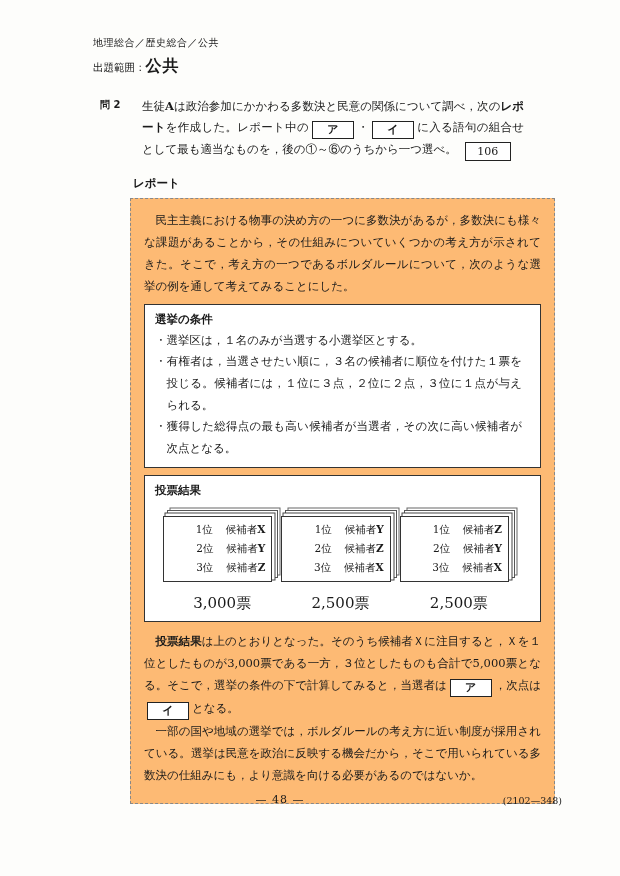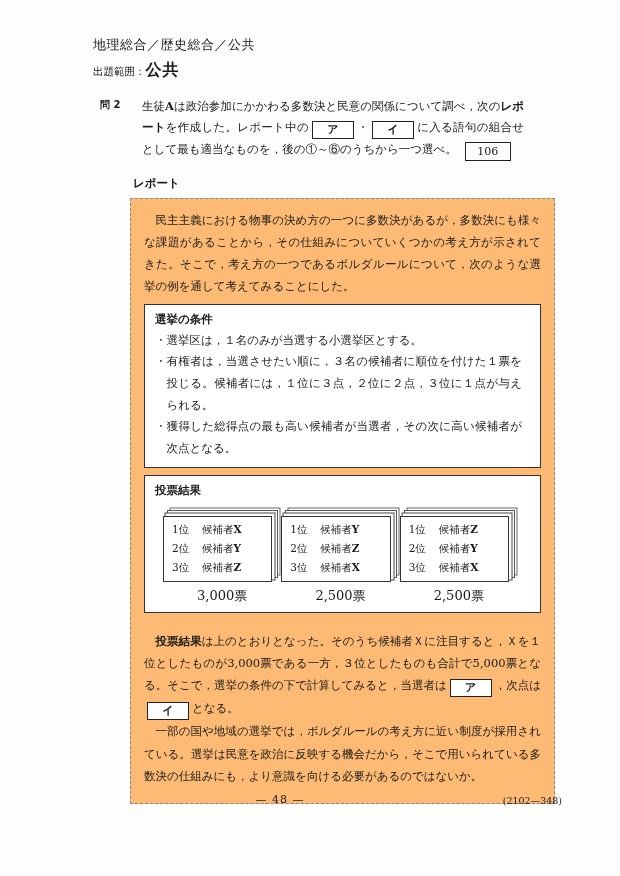--- a/index.html
+++ b/index.html
@@ -9,21 +9,21 @@
     margin: 0 auto;
     background: #fdfdfb;
     color: #1a1a1a;
     font-family: "DejaVu Serif", "Liberation Serif", serif;
     overflow: hidden;
   }
   .gothic { font-family: "DejaVu Sans", "Liberation Sans", sans-serif; }
 
   
   .hdr { position:absolute; left:93px; top:36px; }
-  .hdr-subjects { font-size:13px; letter-spacing:0.5px; font-family:"DejaVu Sans","Liberation Sans",sans-serif; }
+  .hdr-subjects { font-size:10px; letter-spacing:0.5px; font-family:"DejaVu Sans","Liberation Sans",sans-serif; }
   .hdr-scope { margin-top:6px; font-family:Liberation Serif, serif; }
   .hdr-scope .lbl { font-size:10.5px; }
   .hdr-scope .val { font-size:16px; font-weight:bold; letter-spacing:1px; }
 
   
   .question { position:absolute; left:100px; top:96px; width:424px; display:flex; }
   .q-num { flex:0 0 34px; font-weight:bold; font-size:10px; font-family:"DejaVu Sans","Liberation Sans",sans-serif; line-height:1.8; white-space:nowrap; }
   .q-body { flex:1; font-size:11.5px; line-height:1.8; text-align:justify;margin-left:8px; }
   .blank-box {
     display:inline-block; width:40px; text-align:center;
@@ -61,24 +61,24 @@
   .stacks { display:flex; justify-content:space-between; padding:16px 4px 2px 8px; }
   .stack { width:128px; text-align:center; }
   .card {
     position:relative; background:#fff; border:1px solid #333;
     margin:0 9px 0 0; padding:3px 6px 4px 8px; text-align:left;
     box-shadow:
       2.5px -2.5px 0 0 #fff, 2.5px -2.5px 0 1px #444,
       5px   -5px   0 0 #fff, 5px   -5px   0 1px #555,
       7.5px -7.5px 0 0 #fff, 7.5px -7.5px 0 1px #666;
   }
-  .card-row { font-size:10.5px; line-height:1.8; white-space:nowrap; display:flex; }
+  .card-row { font-size:10.5px; line-height:1.8; white-space:nowrap; display:flex;justify-content:flex-end; }
   .card-row .rank { width:30px; }
   .card-row .cand-letter { font-weight:bold; }
-  .votes { font-size:13px; margin-top:6px; line-height:1.2; }
+  .votes { font-size:15px; margin-top:12px; line-height:1.2; }
 
   
   .footer-page { position:absolute; left:0; right:60px; top:793px; text-align:center; font-size:11px; letter-spacing:1px; }
   .footer-code { position:absolute; right:58px; top:795px; font-size:9.5px; }
 </style>
 </head>
 <body>
 
 <div class="page">
 
@@ -173,21 +173,21 @@
                 <span>候補者</span>
                 <span class="cand-letter">X</span>
               </div>
           </div>
           <div class="votes">2,500票</div>
         </div>
 
       </div>
     </div>
 
-    <p style="margin-top:17px;"><span class="b gothic">　投票結果</span><span>は上のとおりとなった。そのうち候補者Ｘに注目すると，Ｘを１位としたものが3,000票である一方，３位としたものも合計で5,000票となる。そこで，選挙の条件の下で計算してみると，当選者は</span><span class="blank-box">ア</span><span>，次点は</span><span class="blank-box">イ</span><span>となる。</span></p>
+    <p style="margin-top:8px;"><span class="b gothic">　投票結果</span><span>は上のとおりとなった。そのうち候補者Ｘに注目すると，Ｘを１位としたものが3,000票である一方，３位としたものも合計で5,000票となる。そこで，選挙の条件の下で計算してみると，当選者は</span><span class="blank-box">ア</span><span>，次点は</span><span class="blank-box">イ</span><span>となる。</span></p>
 
     <p>　一部の国や地域の選挙では，ボルダルールの考え方に近い制度が採用されている。選挙は民意を政治に反映する機会だから，そこで用いられている多数決の仕組みにも，より意識を向ける必要があるのではないか。</p>
   </div>
 
   <div class="footer-page">— 48 —</div>
   <div class="footer-code">(2102—348)</div>
 
 </div>
 
 </body></html>

